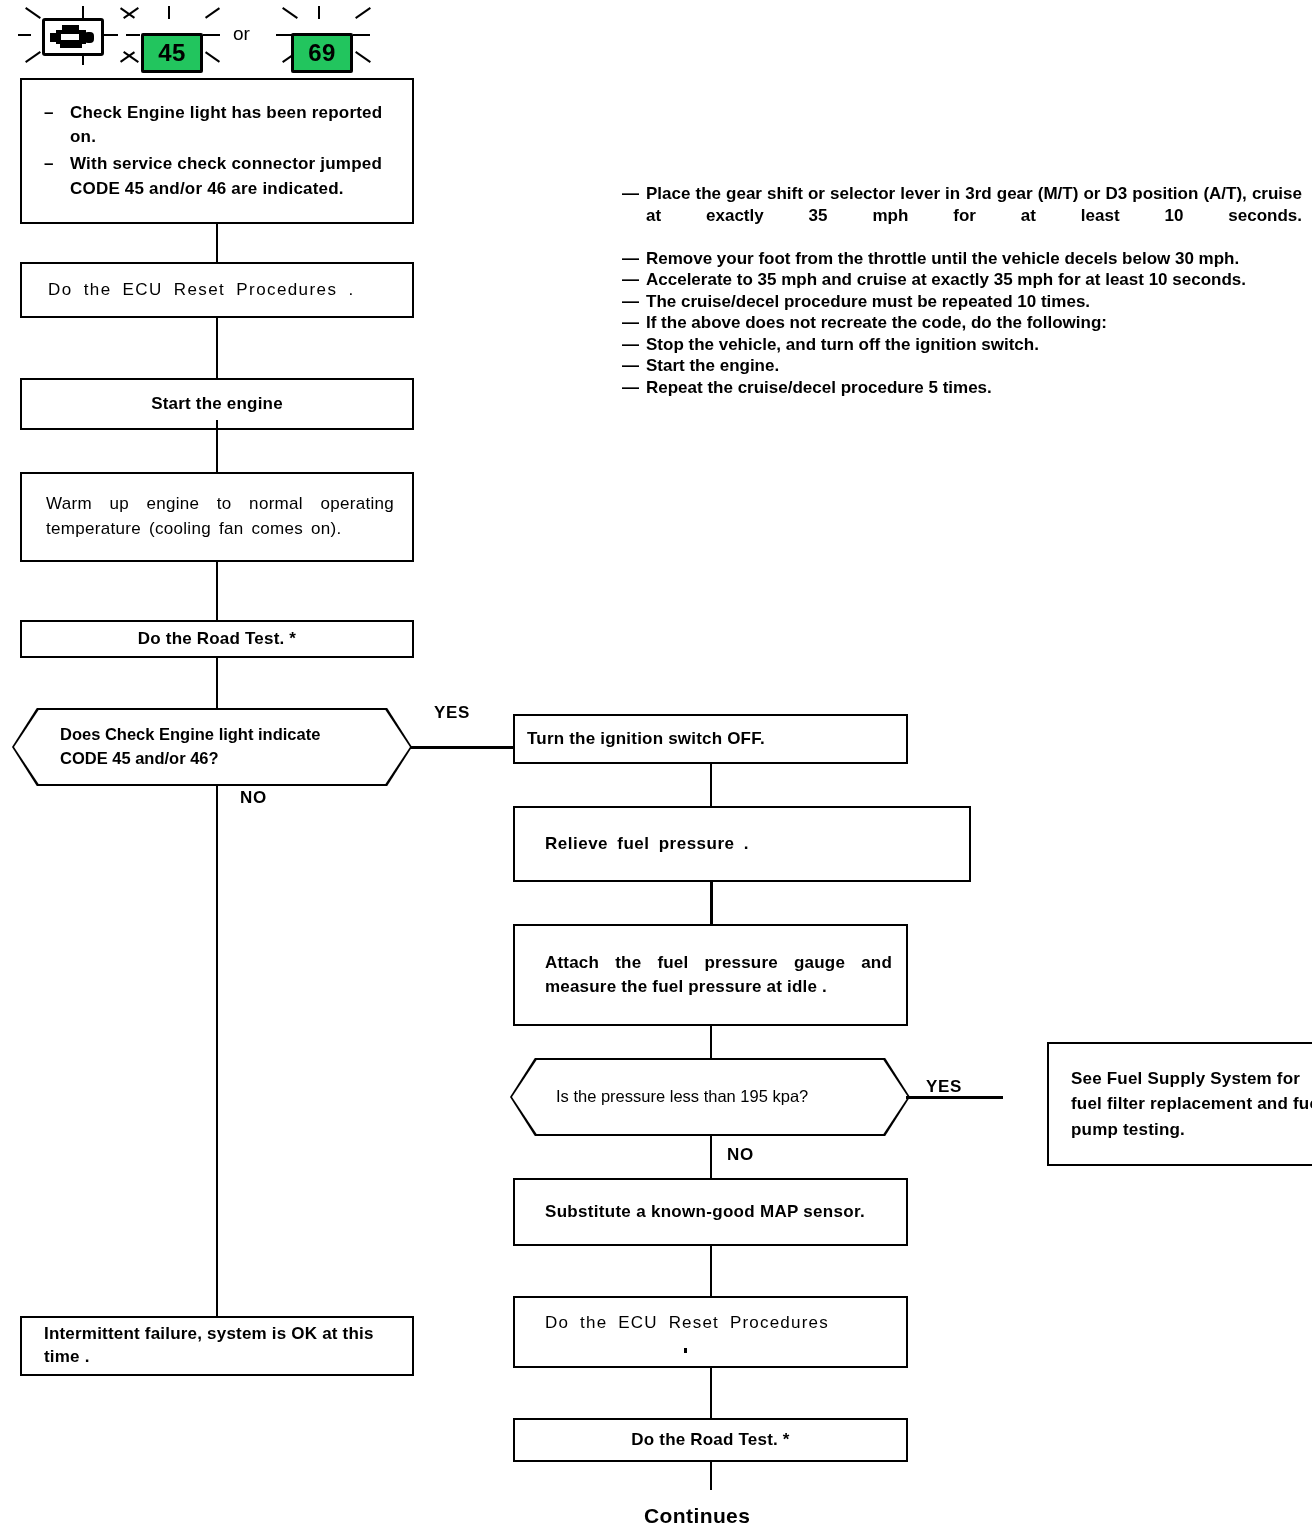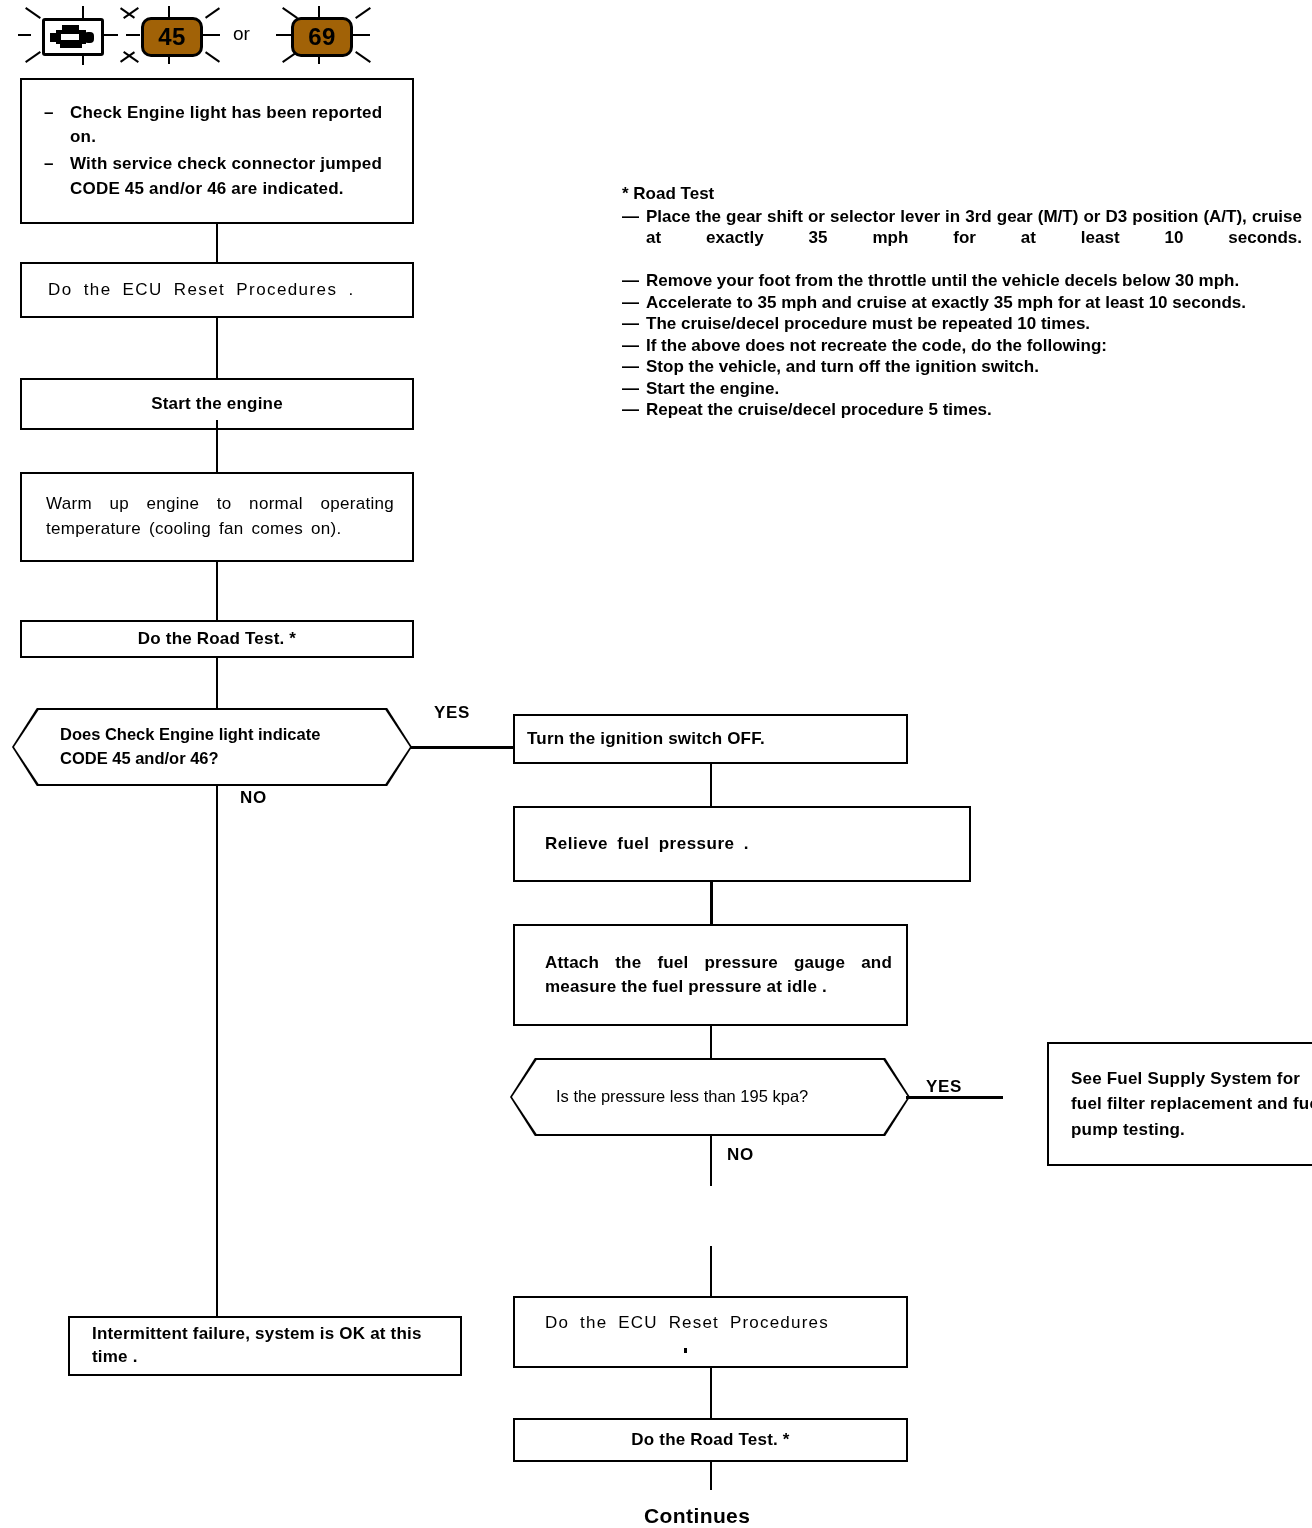--- a/index.html
+++ b/index.html
@@ -76,28 +76,29 @@
     position: absolute;
     font-size: 17px;
     font-weight: bold;
     letter-spacing: 0.6px;
   }
 
   
   .codebox {
     position: absolute;
     border: 3px solid #000;
-    background: #a16207;
-    border-radius: 10px;
+    background: #22c55e;
+    border-radius: 2px;
     display: flex;
     align-items: center;
     justify-content: center;
     font-weight: bold;
     font-size: 24px;
     letter-spacing: 0.5px;
+    margin-top: 16px;
   }
   .cel {
     position: absolute;
     border: 3px solid #000;
     background: #fff;
     border-radius: 3px;
     display: flex;
     align-items: center;
     justify-content: center;
   }
@@ -234,28 +235,25 @@
       <div class="txt">Does Check Engine light indicate CODE 45 and/or 46?</div>
     </div>
   </div>
 
   <div class="hline thick" style="left:410px;top:746px;width:105px;"></div>
   <div class="flag" style="left:434px;top:703px;">YES</div>
 
   <div class="vline" style="left:216px;top:786px;height:530px;"></div>
   <div class="flag" style="left:240px;top:788px;">NO</div>
 
-  <div class="node proc" style="left:20px;top:1316px;width:394px;height:60px;margin-left:48px;">
+  <div class="node proc" style="left:20px;top:1316px;width:394px;height:60px;">
     <div class="txt" style="padding-left:22px;padding-right:10px;line-height:1.35;">Intermittent failure, system is OK at this time .</div>
   </div>
 
   <div class="notes" style="left:622px;top:183px;">
-    <div class="nrow star">
-      <div class="ntxt">* Road Test</div>
-    </div>
     <div class="nrow">
       <div class="bullet">—</div>
       <div class="ntxt just">Place the gear shift or selector lever in 3rd gear (M/T) or D3 position (A/T), cruise at exactly 35 mph for at least 10 seconds.</div>
     </div>
     <div class="nrow">
       <div class="bullet">—</div>
       <div class="ntxt">Remove your foot from the throttle until the vehicle decels below 30 mph.</div>
     </div>
     <div class="nrow">
       <div class="bullet">—</div>
@@ -310,20 +308,23 @@
   <div class="hline thick" style="left:906px;top:1096px;width:97px;"></div>
   <div class="flag" style="left:926px;top:1077px;">YES</div>
 
   <div class="node proc" style="left:1047px;top:1042px;width:294px;height:124px;">
     <div class="txt" style="padding-left:22px;padding-right:14px;line-height:1.5;">See Fuel Supply System for fuel filter replacement and fuel pump testing.</div>
   </div>
 
   <div class="vline" style="left:710px;top:1136px;height:50px;"></div>
   <div class="flag" style="left:727px;top:1145px;">NO</div>
 
+  <div class="node proc" style="left:513px;top:1178px;width:395px;height:68px;">
+    <div class="txt" style="padding-left:30px;padding-right:14px;letter-spacing:0.3px;line-height:1.4;">Substitute a known-good MAP sensor.</div>
+  </div>
 
   <div class="vline" style="left:710px;top:1246px;height:50px;"></div>
 
   <div class="node proc" style="left:513px;top:1296px;width:395px;height:72px;">
     <div class="txt" style="font-weight:normal;padding-left:30px;letter-spacing:1.2px;word-spacing:5px;margin-bottom:18px;">Do  the  ECU  Reset  Procedures</div>
   </div>
   <div class="dot" style="left:684px;top:1348px;width:3px;height:5px;"></div>
 
   <div class="vline" style="left:710px;top:1368px;height:50px;"></div>
 

